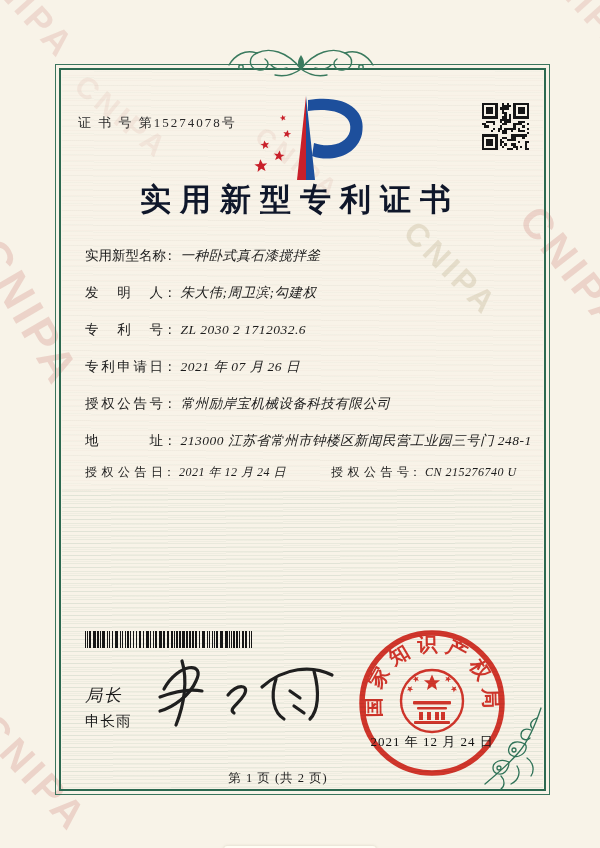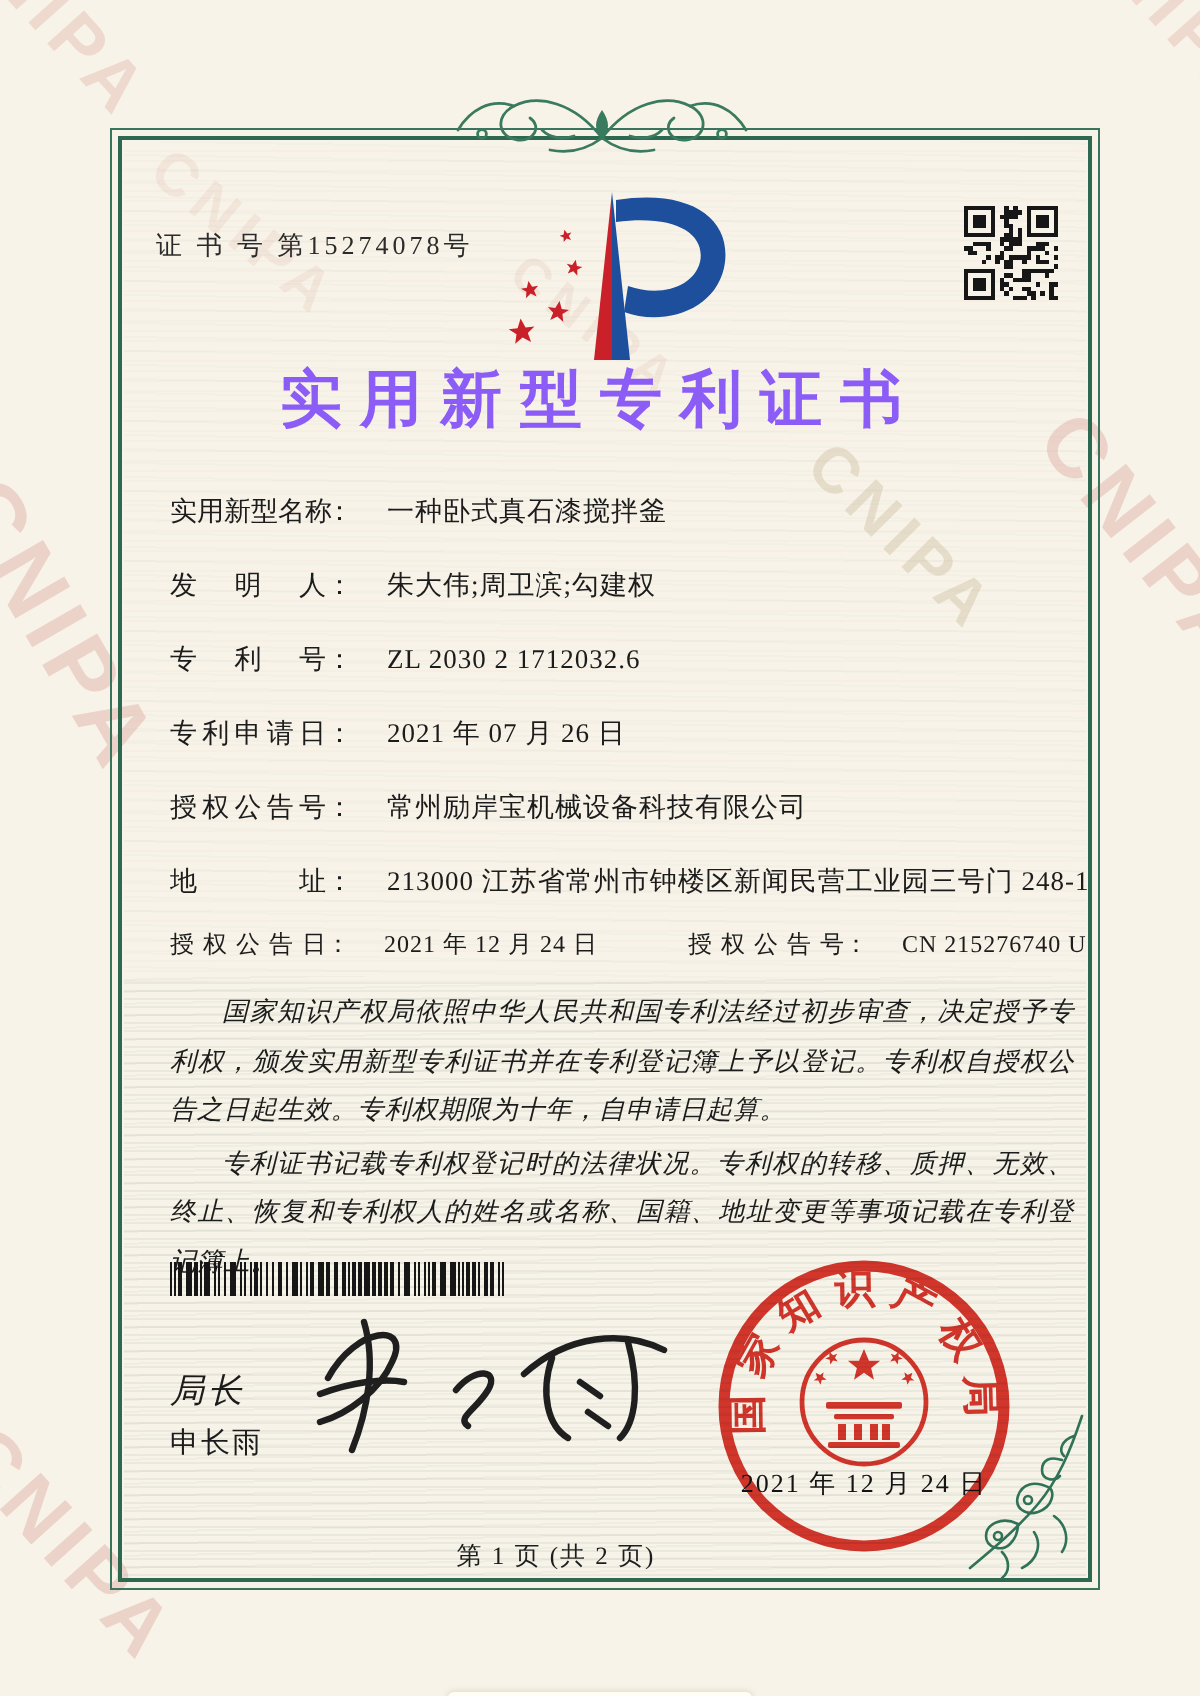--- a/index.html
+++ b/index.html
@@ -38,31 +38,31 @@
     background:
       repeating-linear-gradient(0deg, rgba(96,142,114,0.10) 0 1px, transparent 1px 4px),
       repeating-linear-gradient(-1deg, rgba(96,142,114,0.06) 0 1px, transparent 1px 6px);
   }
   
   .cert-no{left:78px;top:114px;font-size:13px;letter-spacing:2px;color:#2b2b2b;z-index:3;}
   .logo{left:246px;top:94px;z-index:3;}
   .qr{left:482px;top:103px;width:47px;height:47px;z-index:3;}
   .title{
     left:0;top:179px;width:600px;text-align:center;z-index:3;
-    font-size:31px;font-weight:bold;letter-spacing:9px;color:#8b5cf6;
+    font-size:31px;font-weight:bold;letter-spacing:9px;color:#0f172a;
   }
   
   .fields{left:85px;top:247px;width:460px;z-index:3;font-size:13.5px;}
   .frow{height:22px;margin-bottom:15px;white-space:nowrap;}
   .lbl{
     display:inline-block;width:78px;vertical-align:top;
     text-align:justify;text-align-last:justify;-moz-text-align-last:justify;
   }
   .colon{display:inline-block;}
-  .val{display:inline-block;margin-left:17px;letter-spacing:0.5px;}
+  .val{display:inline-block;margin-left:4px;letter-spacing:0.5px;font-style:italic;}
   .grant-row{left:85px;top:464px;width:460px;z-index:3;font-size:12px;white-space:nowrap;}
   .grant-right{margin-left:42px;}
   
   .paras{left:85px;top:494px;width:452px;z-index:3;font-size:13px;line-height:24.5px;}
   .para{text-indent:2em;text-align:justify;margin:0 0 2px 0;font-style:italic;letter-spacing:0.4px;}
   
   .barcode{left:85px;top:631px;width:172px;height:17px;z-index:3;}
   .director-title{left:85px;top:684px;font-size:17px;letter-spacing:2px;z-index:3;font-style:italic;}
   .director-name{left:85px;top:712px;font-size:14.5px;letter-spacing:1px;z-index:3;}
   .signature{left:148px;top:653px;z-index:3;}
@@ -274,24 +274,20 @@
     <div class="frow"><span class="lbl">专利申请日</span><span class="colon">：</span><span class="val">2021 年 07 月 26 日</span></div>
     <div class="frow"><span class="lbl">授权公告号</span><span class="colon">：</span><span class="val">常州励岸宝机械设备科技有限公司</span></div>
     <div class="frow"><span class="lbl">地址</span><span class="colon">：</span><span class="val">213000 江苏省常州市钟楼区新闻民营工业园三号门 248-1</span></div>
   </div>
 
   <div class="abs grant-row">
     <span><span class="lbl">授权公告日</span><span class="colon">：</span><span class="val">2021 年 12 月 24 日</span></span>
     <span class="grant-right"><span class="lbl">授权公告号</span><span class="colon">：</span><span class="val">CN 215276740 U</span></span>
   </div>
 
-  <div class="abs paras">
-    <p class="para">国家知识产权局依照中华人民共和国专利法经过初步审查，决定授予专利权，颁发实用新型专利证书并在专利登记簿上予以登记。专利权自授权公告之日起生效。专利权期限为十年，自申请日起算。</p>
-    <p class="para">专利证书记载专利权登记时的法律状况。专利权的转移、质押、无效、终止、恢复和专利权人的姓名或名称、国籍、地址变更等事项记载在专利登记簿上。</p>
-  </div>
 
   <svg class="abs barcode" viewBox="0 0 172 17" preserveAspectRatio="none">
       <rect x="0" y="0" width="1" height="17" fill="#161616"></rect>
       <rect x="2" y="0" width="1" height="17" fill="#161616"></rect>
       <rect x="4" y="0" width="2" height="17" fill="#161616"></rect>
       <rect x="8" y="0" width="3" height="17" fill="#161616"></rect>
       <rect x="12" y="0" width="2" height="17" fill="#161616"></rect>
       <rect x="15" y="0" width="1" height="17" fill="#161616"></rect>
       <rect x="17" y="0" width="3" height="17" fill="#161616"></rect>
       <rect x="22" y="0" width="1" height="17" fill="#161616"></rect>

